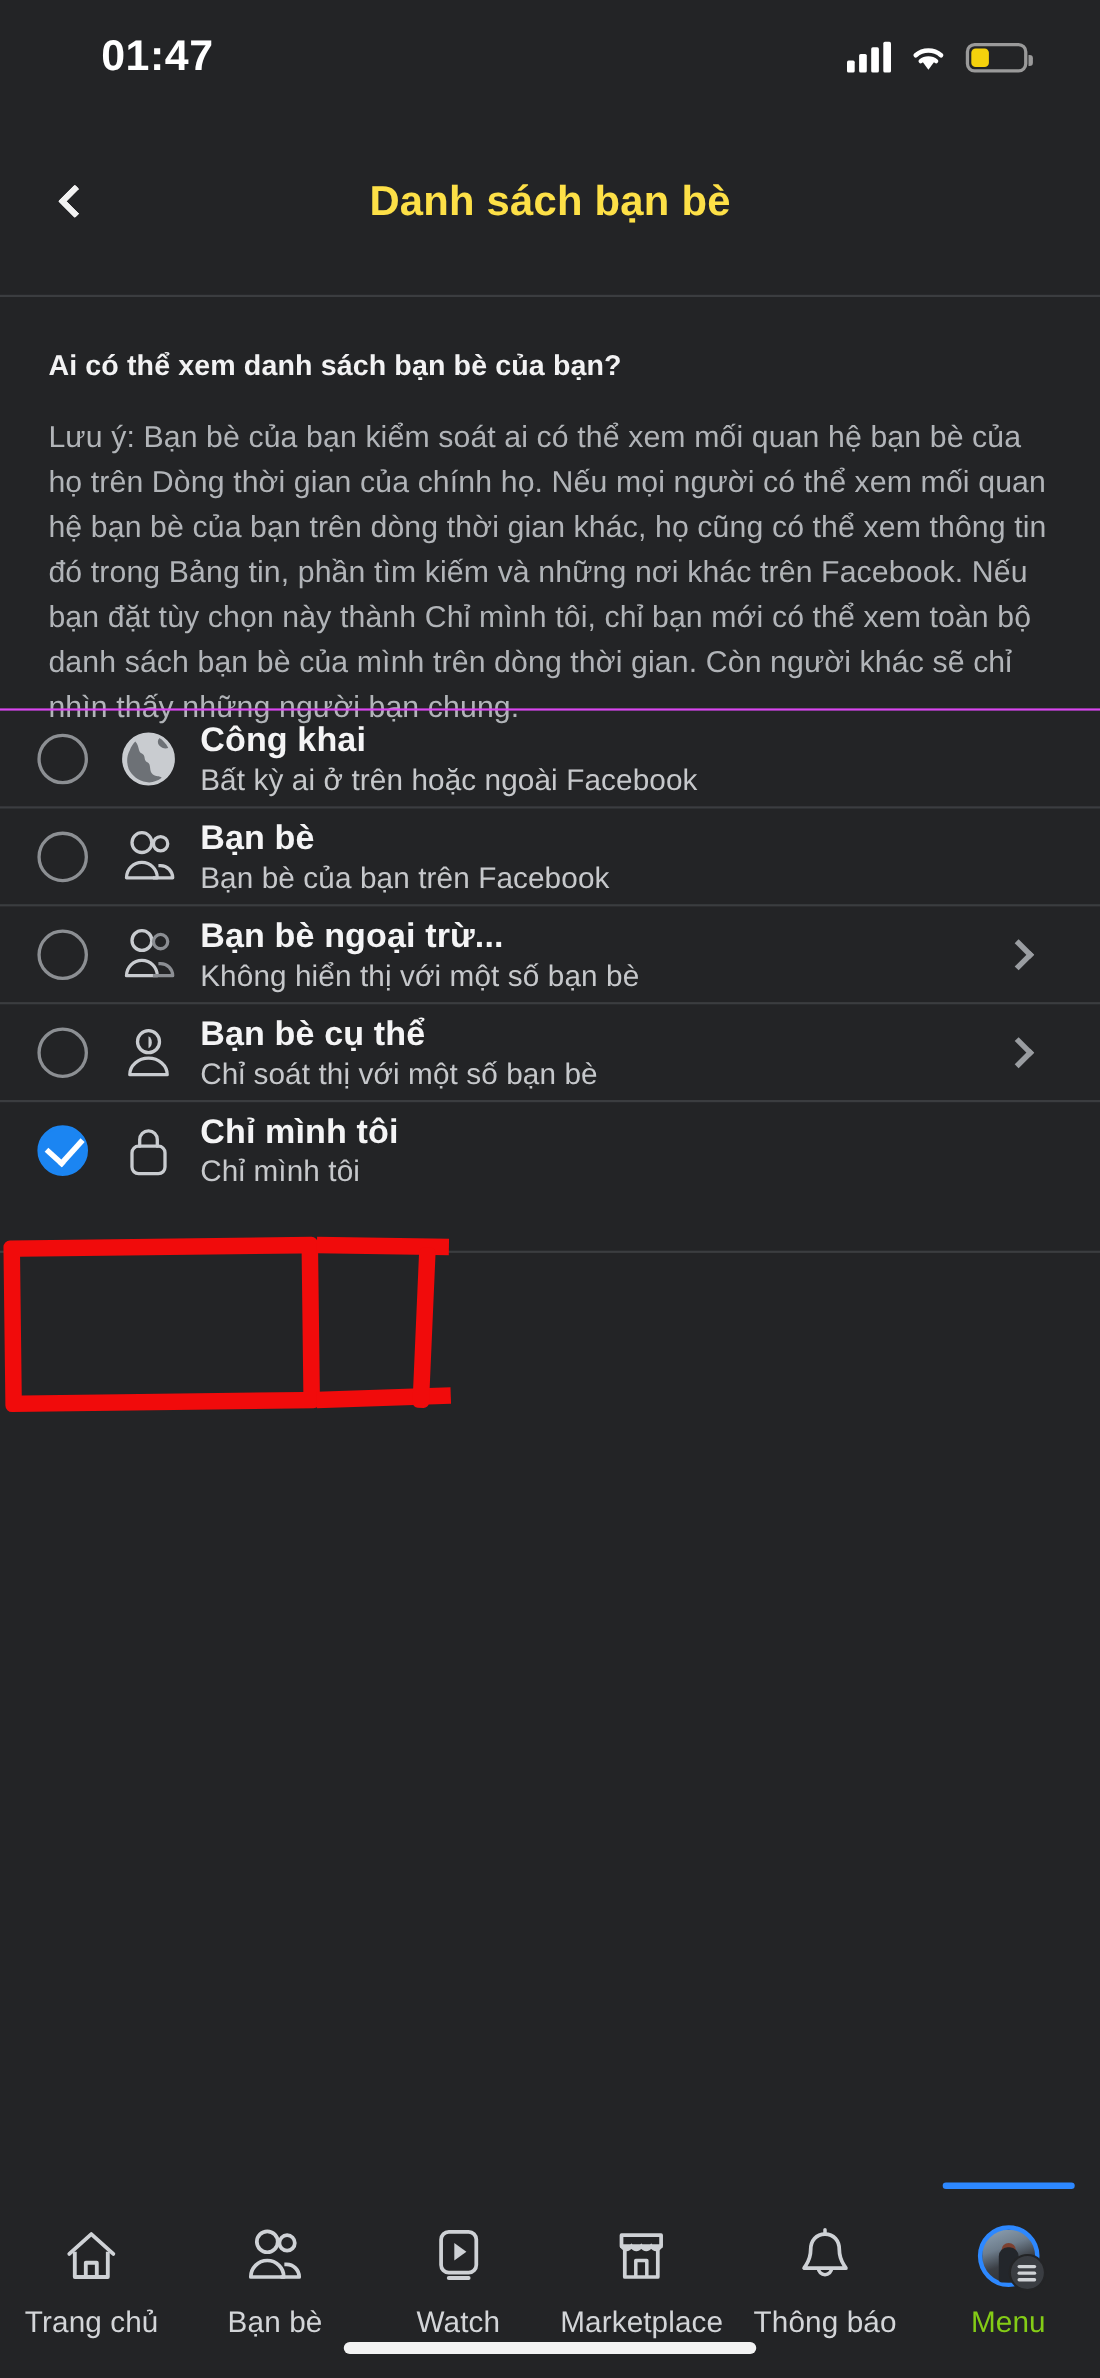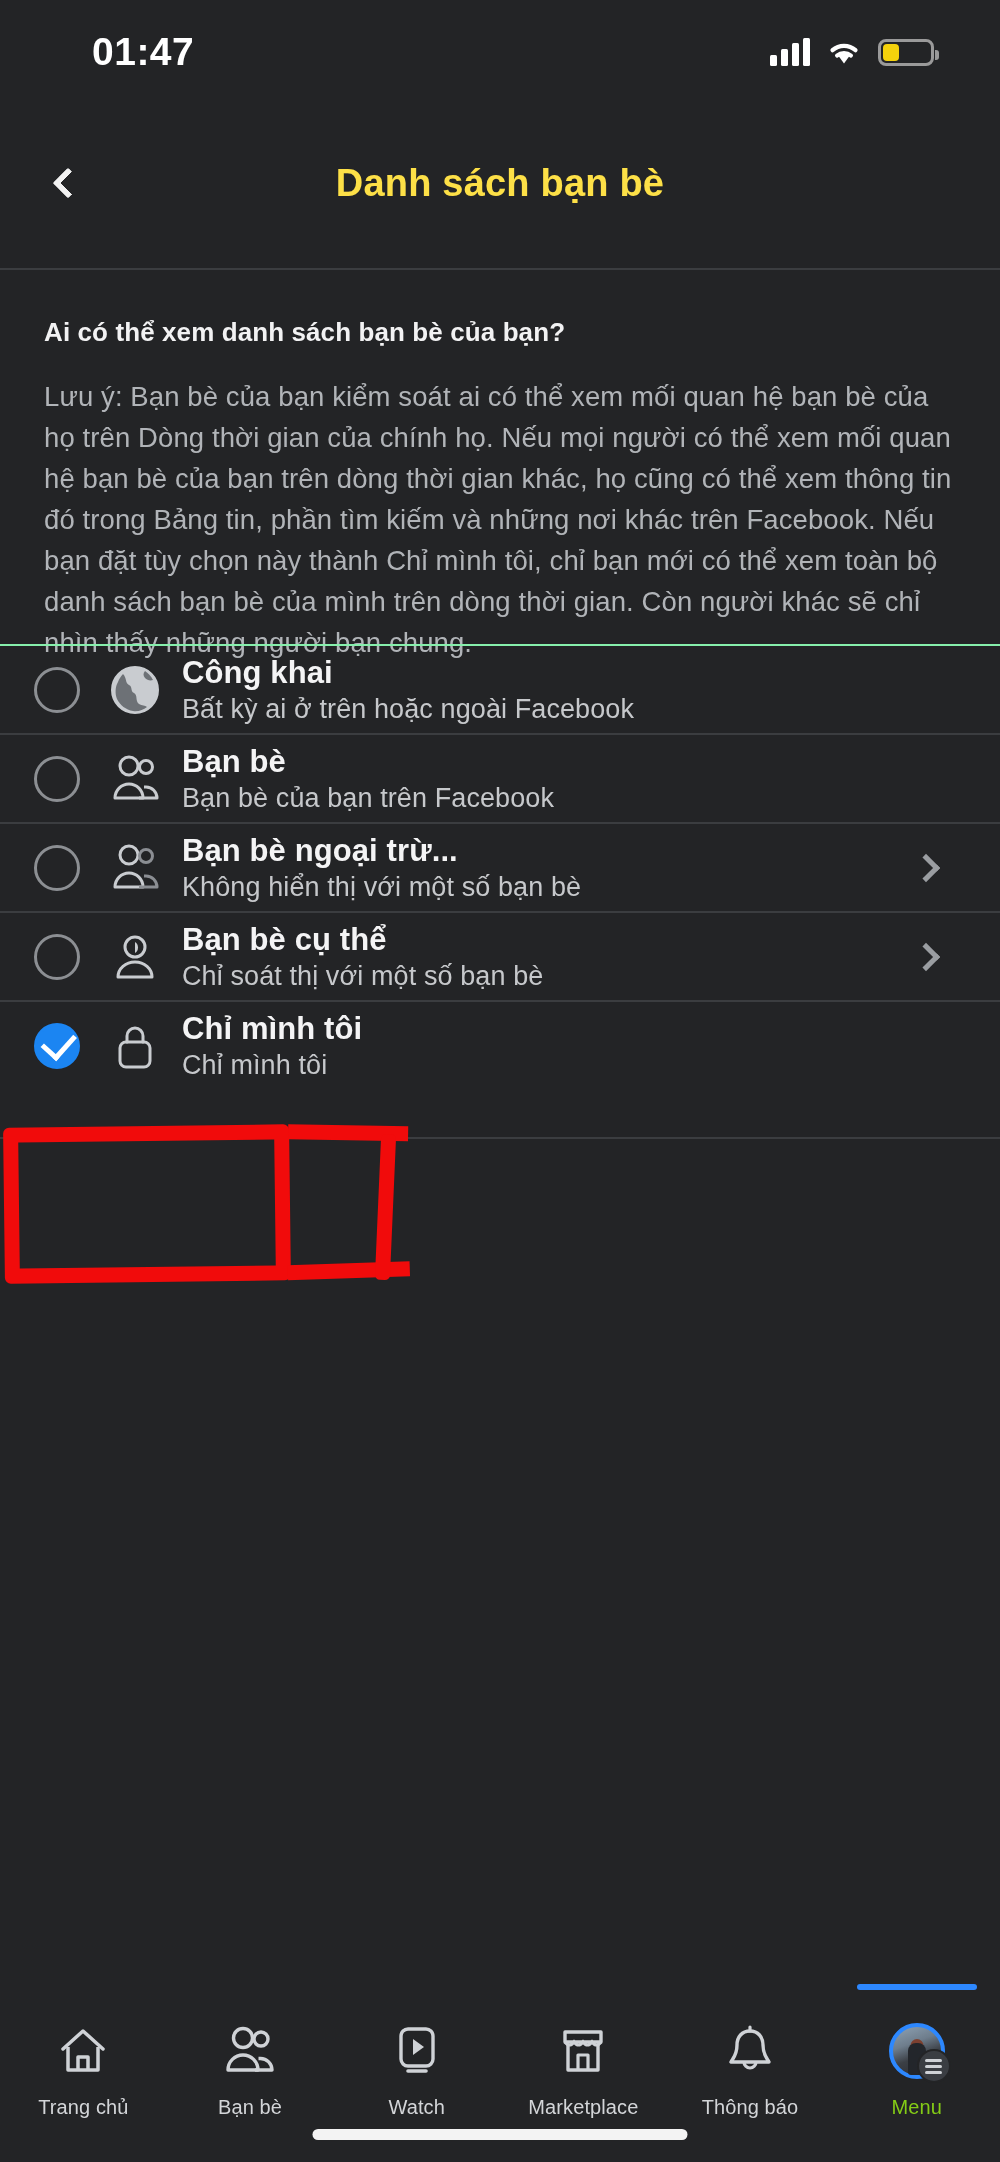--- a/index.html
+++ b/index.html
@@ -79,21 +79,21 @@
     color:#b1b4b8; font-size:27.5px; line-height:41px; letter-spacing:0.1px;
   }
 
   
   .options{ position:absolute; left:0; top:644px; width:1000px; }
   .option{
     position:relative; width:1000px; height:89px;
     display:flex; align-items:center; padding:0 40px 0 24px;
     border-top:2px solid #3b3d40;
   }
-  .option:first-child{ border-top:2px solid #86efac; }
+  .option:first-child{ border-top:2px solid #d946ef; }
   .radio{
     width:46px; height:46px; border-radius:50%;
     border:3px solid #8c8f93; flex:none; margin-left:10px;
   }
   .radio.checked{
     background:#1b85f2; border-color:#1b85f2;
     display:flex; align-items:center; justify-content:center;
   }
   .radio.checked::after{
     content:""; width:16px; height:26px;
@@ -147,21 +147,21 @@
     position:absolute; left:0; bottom:0; width:1000px; height:172px;
     display:flex; align-items:flex-start;
   }
   .navitem{
     flex:1 1 0; height:172px; position:relative;
     display:flex; flex-direction:column; align-items:center;
     padding-top:30px;
   }
   .navicon{ height:62px; display:flex; align-items:center; justify-content:center; }
   .navlabel{
-    margin-top:14px; color:#d3d5d8; font-size:20px; letter-spacing:0.1px;
+    margin-top:14px; color:#d3d5d8; font-size:27px; letter-spacing:0.1px;
   }
   .navitem.active .navlabel{ color:#84cc16; }
   .active-bar{
     position:absolute; top:-6px; left:14%; width:72%; height:6px;
     background:#2d88ff; border-radius:3px;
   }
   .avatar{
     width:56px; height:56px; border-radius:50%;
     border:4px solid #2d88ff; position:relative; overflow:visible;
     background:linear-gradient(160deg,#8fa3b5 0%,#6e7d8c 35%,#3b3f45 60%,#2a2c30 100%);

